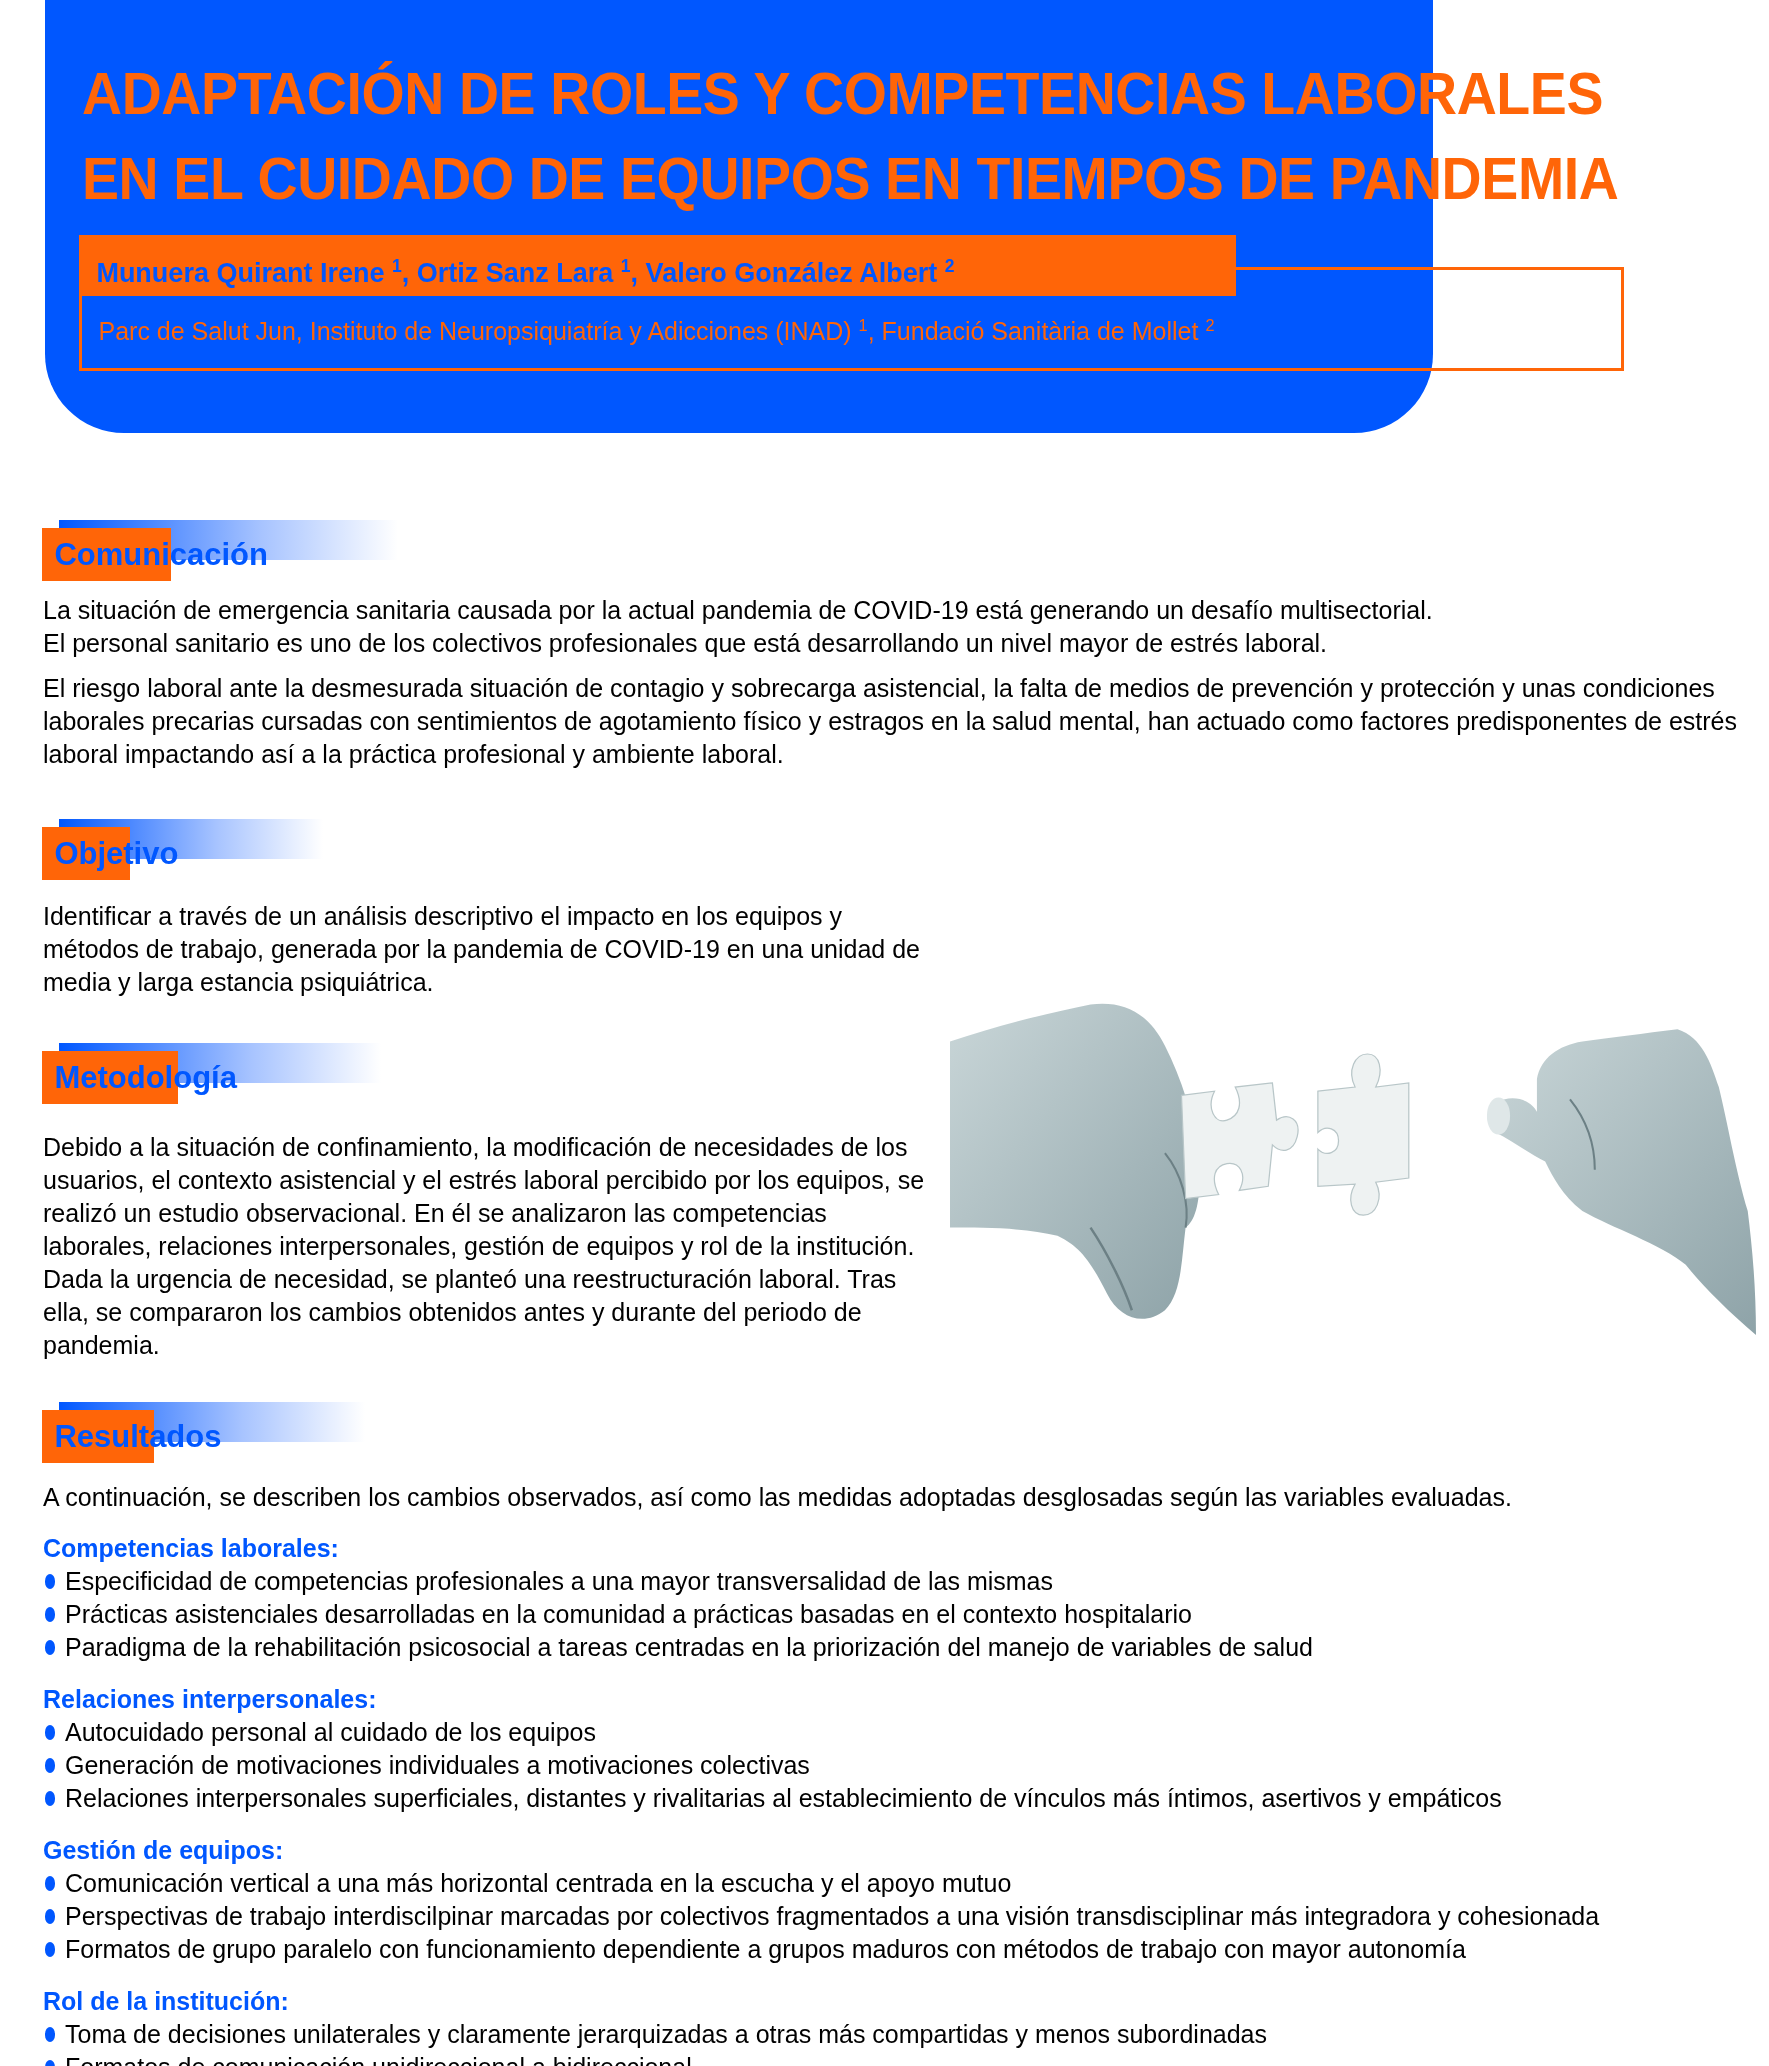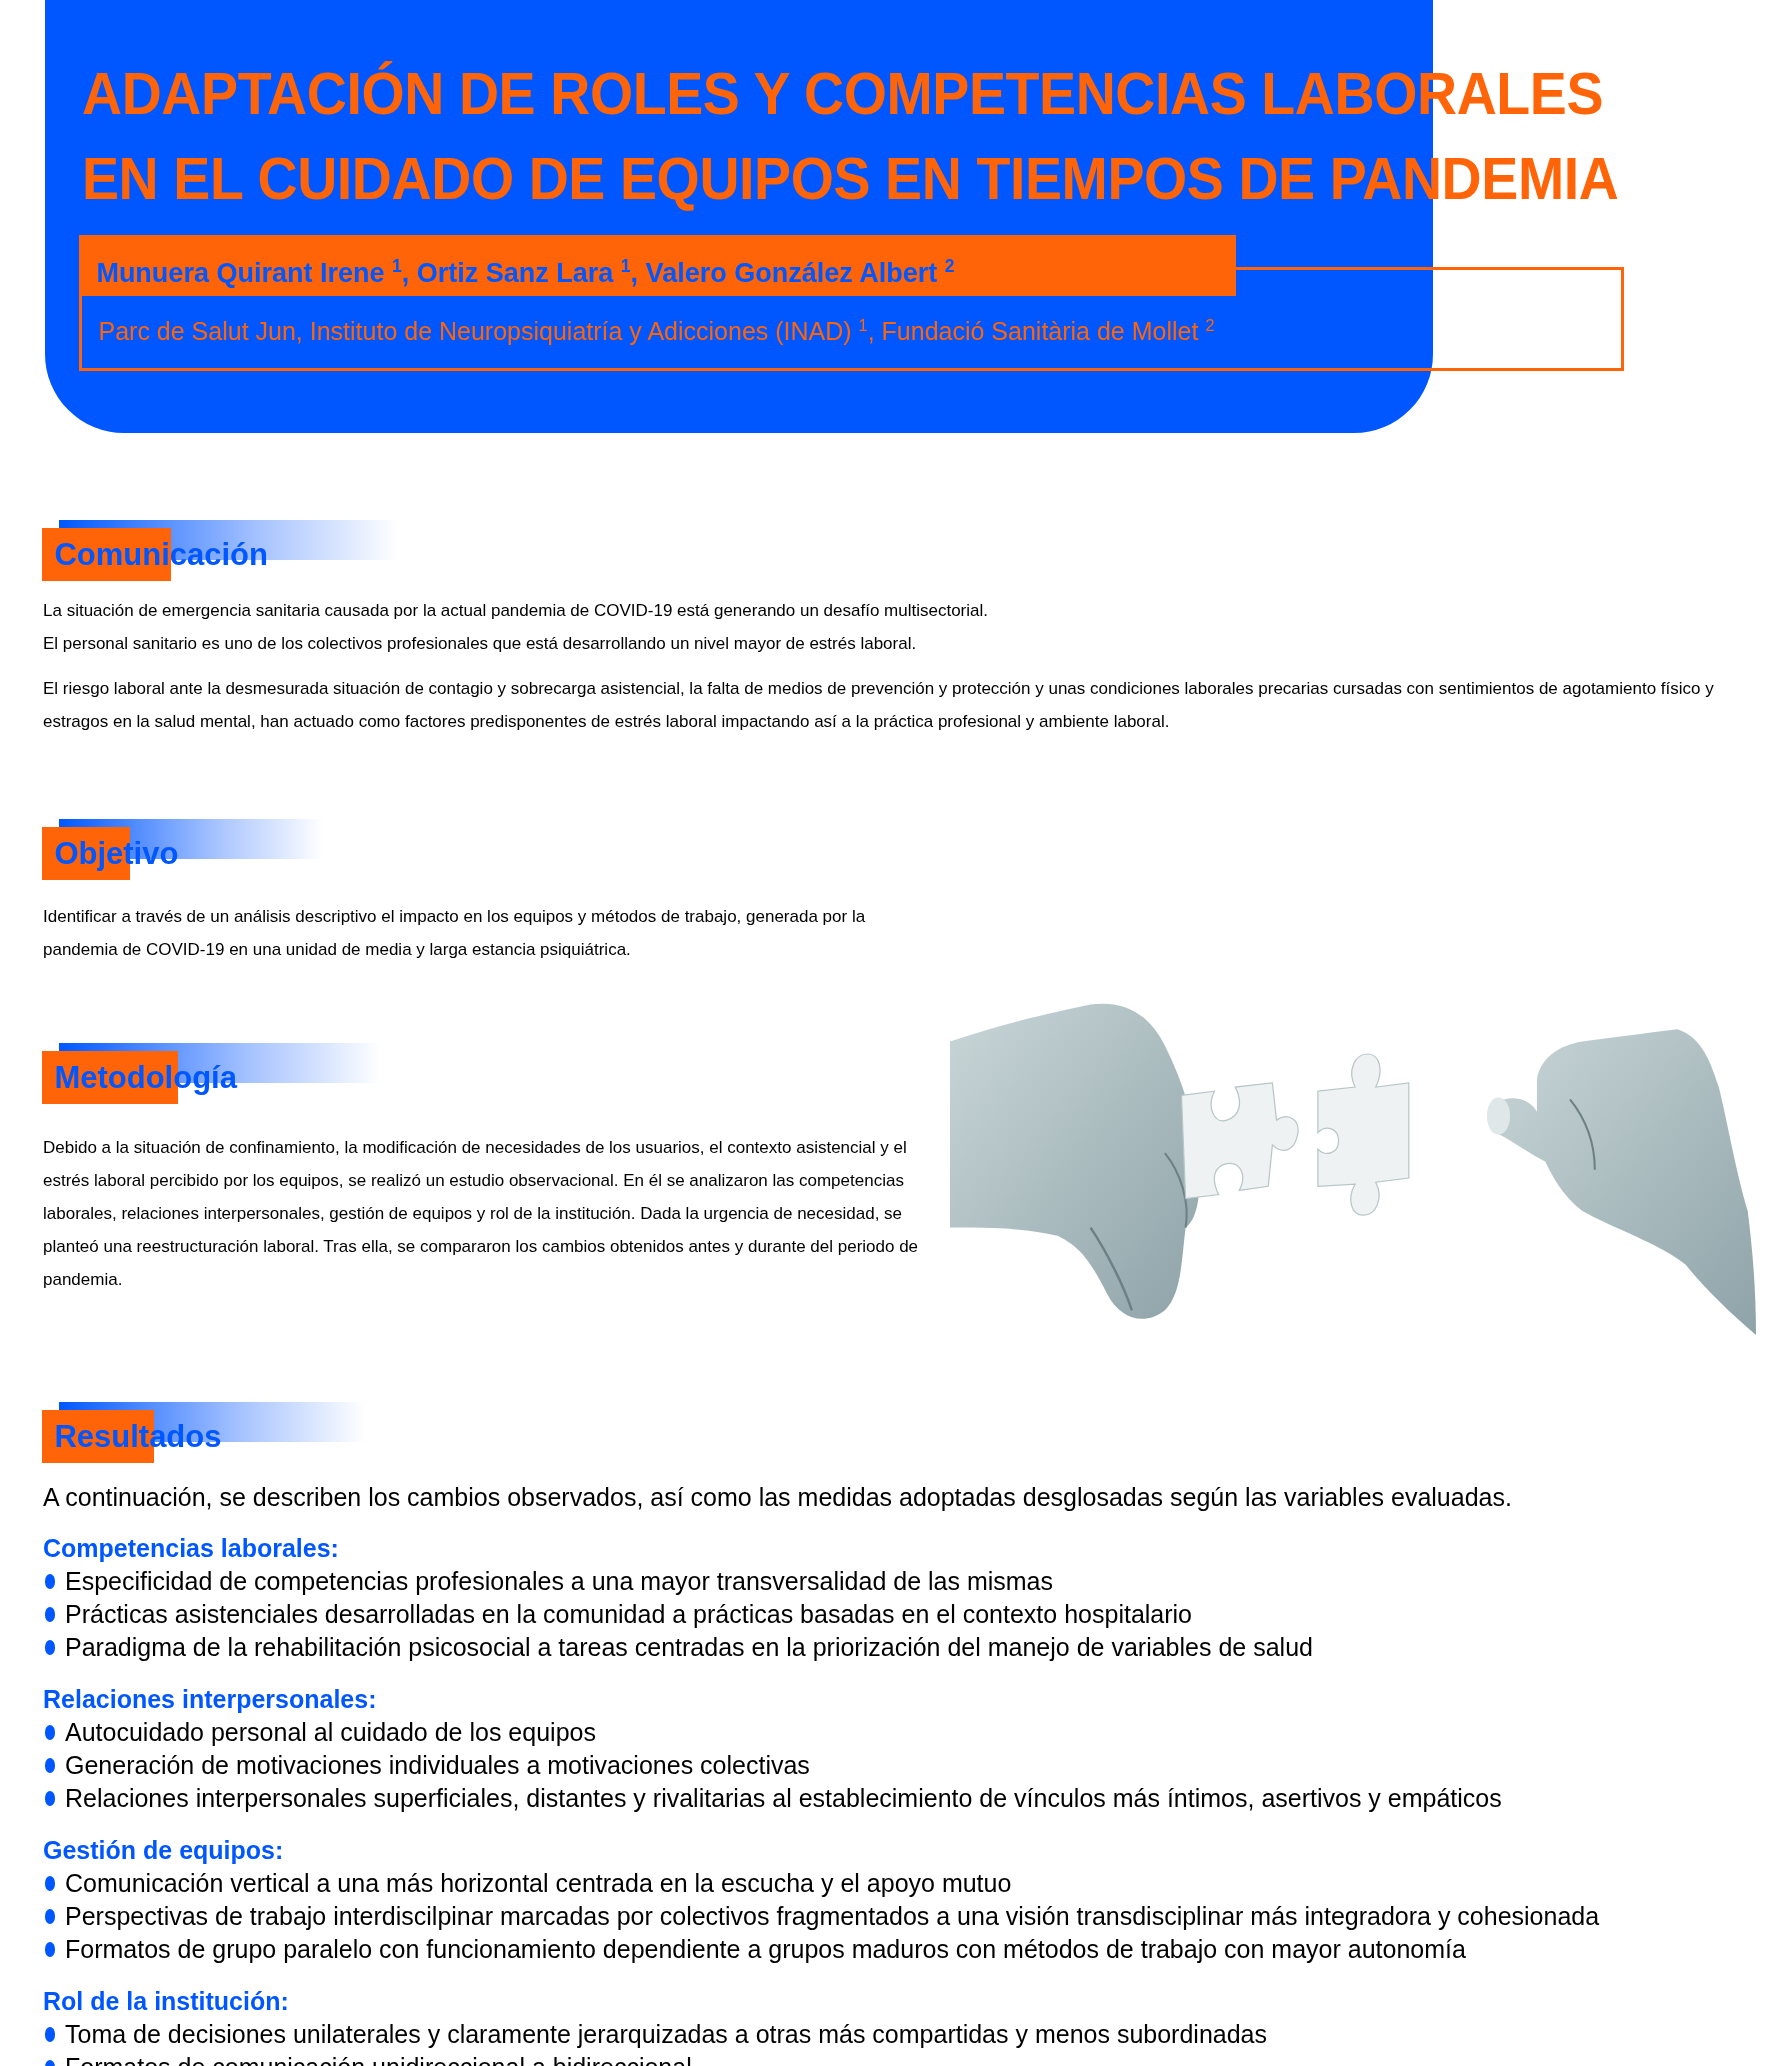--- a/index.html
+++ b/index.html
@@ -52,21 +52,21 @@
   }
   .sec-head .tag {
     position: absolute; left: 0; top: 8.3px; height: 53px;
     background: #ff6508; padding: 0 12.4px;
     color: #0057ff; font-weight: bold; font-size: 31px; line-height: 53px;
     white-space: nowrap;
   }
 
   
   .para {
-    position: absolute; left: 43px; font-size: 17px; line-height: 33px;
+    position: absolute; left: 43px; font-size: 25px; line-height: 33px;
     font-weight: normal;
   }
   .para p { margin: 0; }
   .para p + p { margin-top: 0; }
   .para.narrow { width: 884px; }
   .para.wide { width: 1698px; }
 
   .sub-head {
     color: #0057ff; font-weight: bold; font-size: 25px; line-height: 33px;
   }

